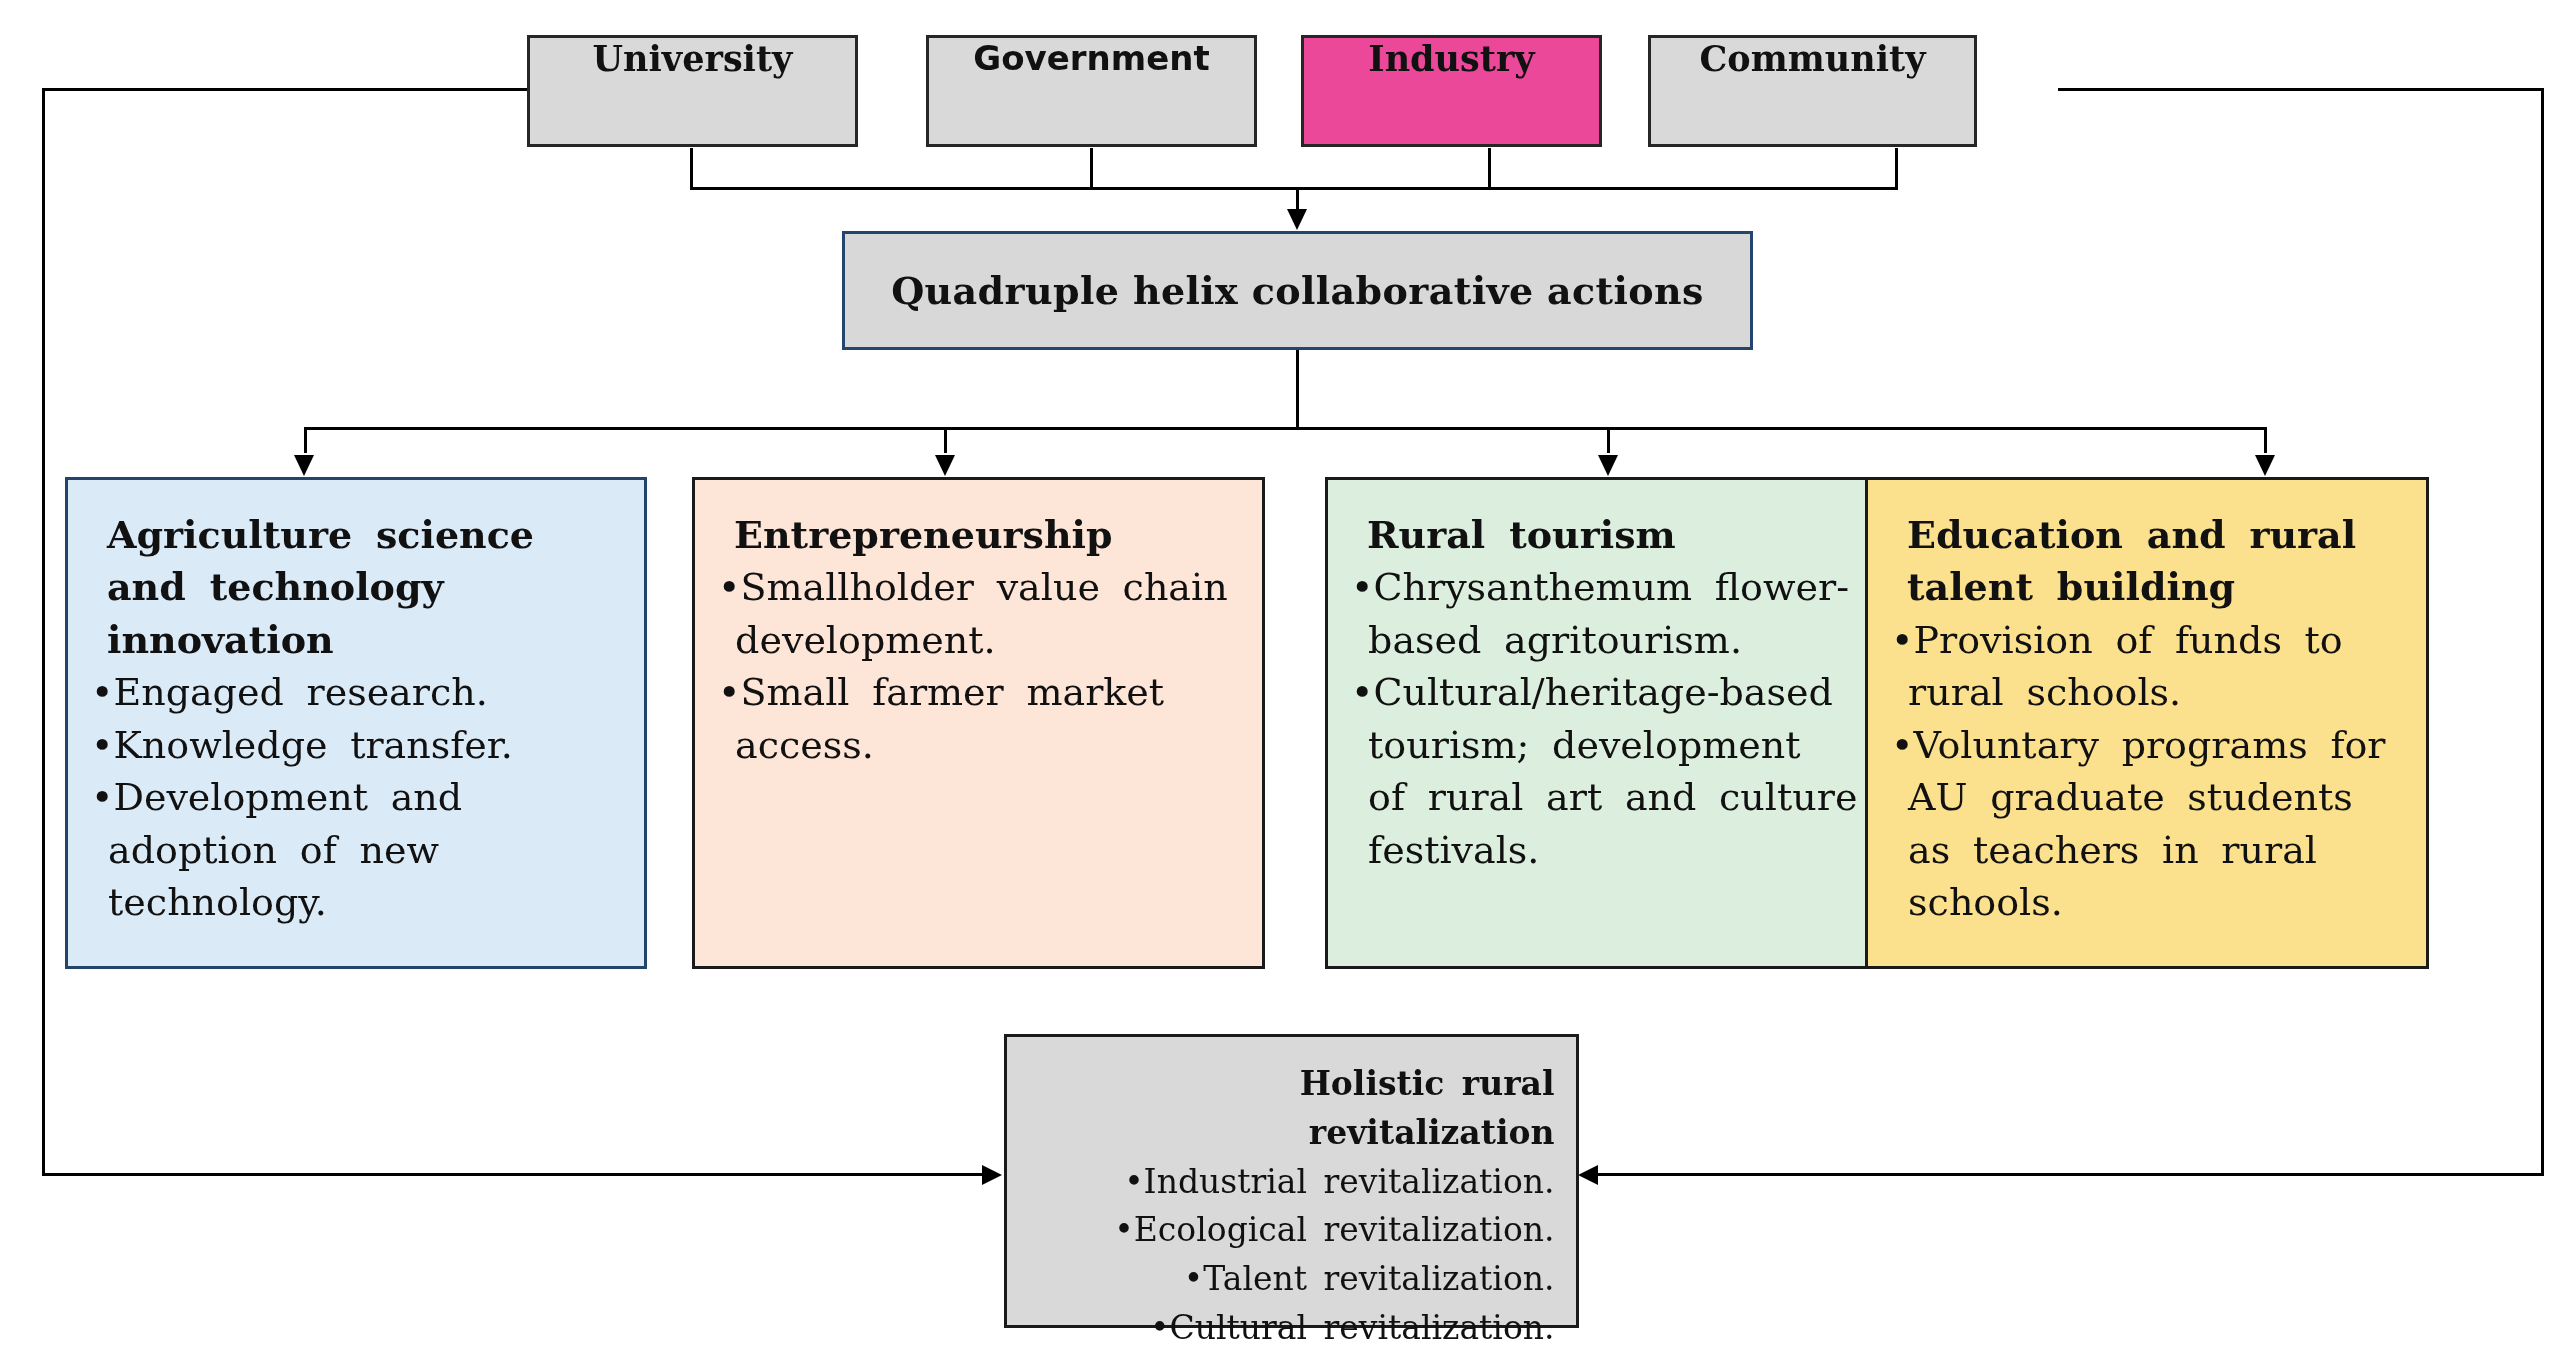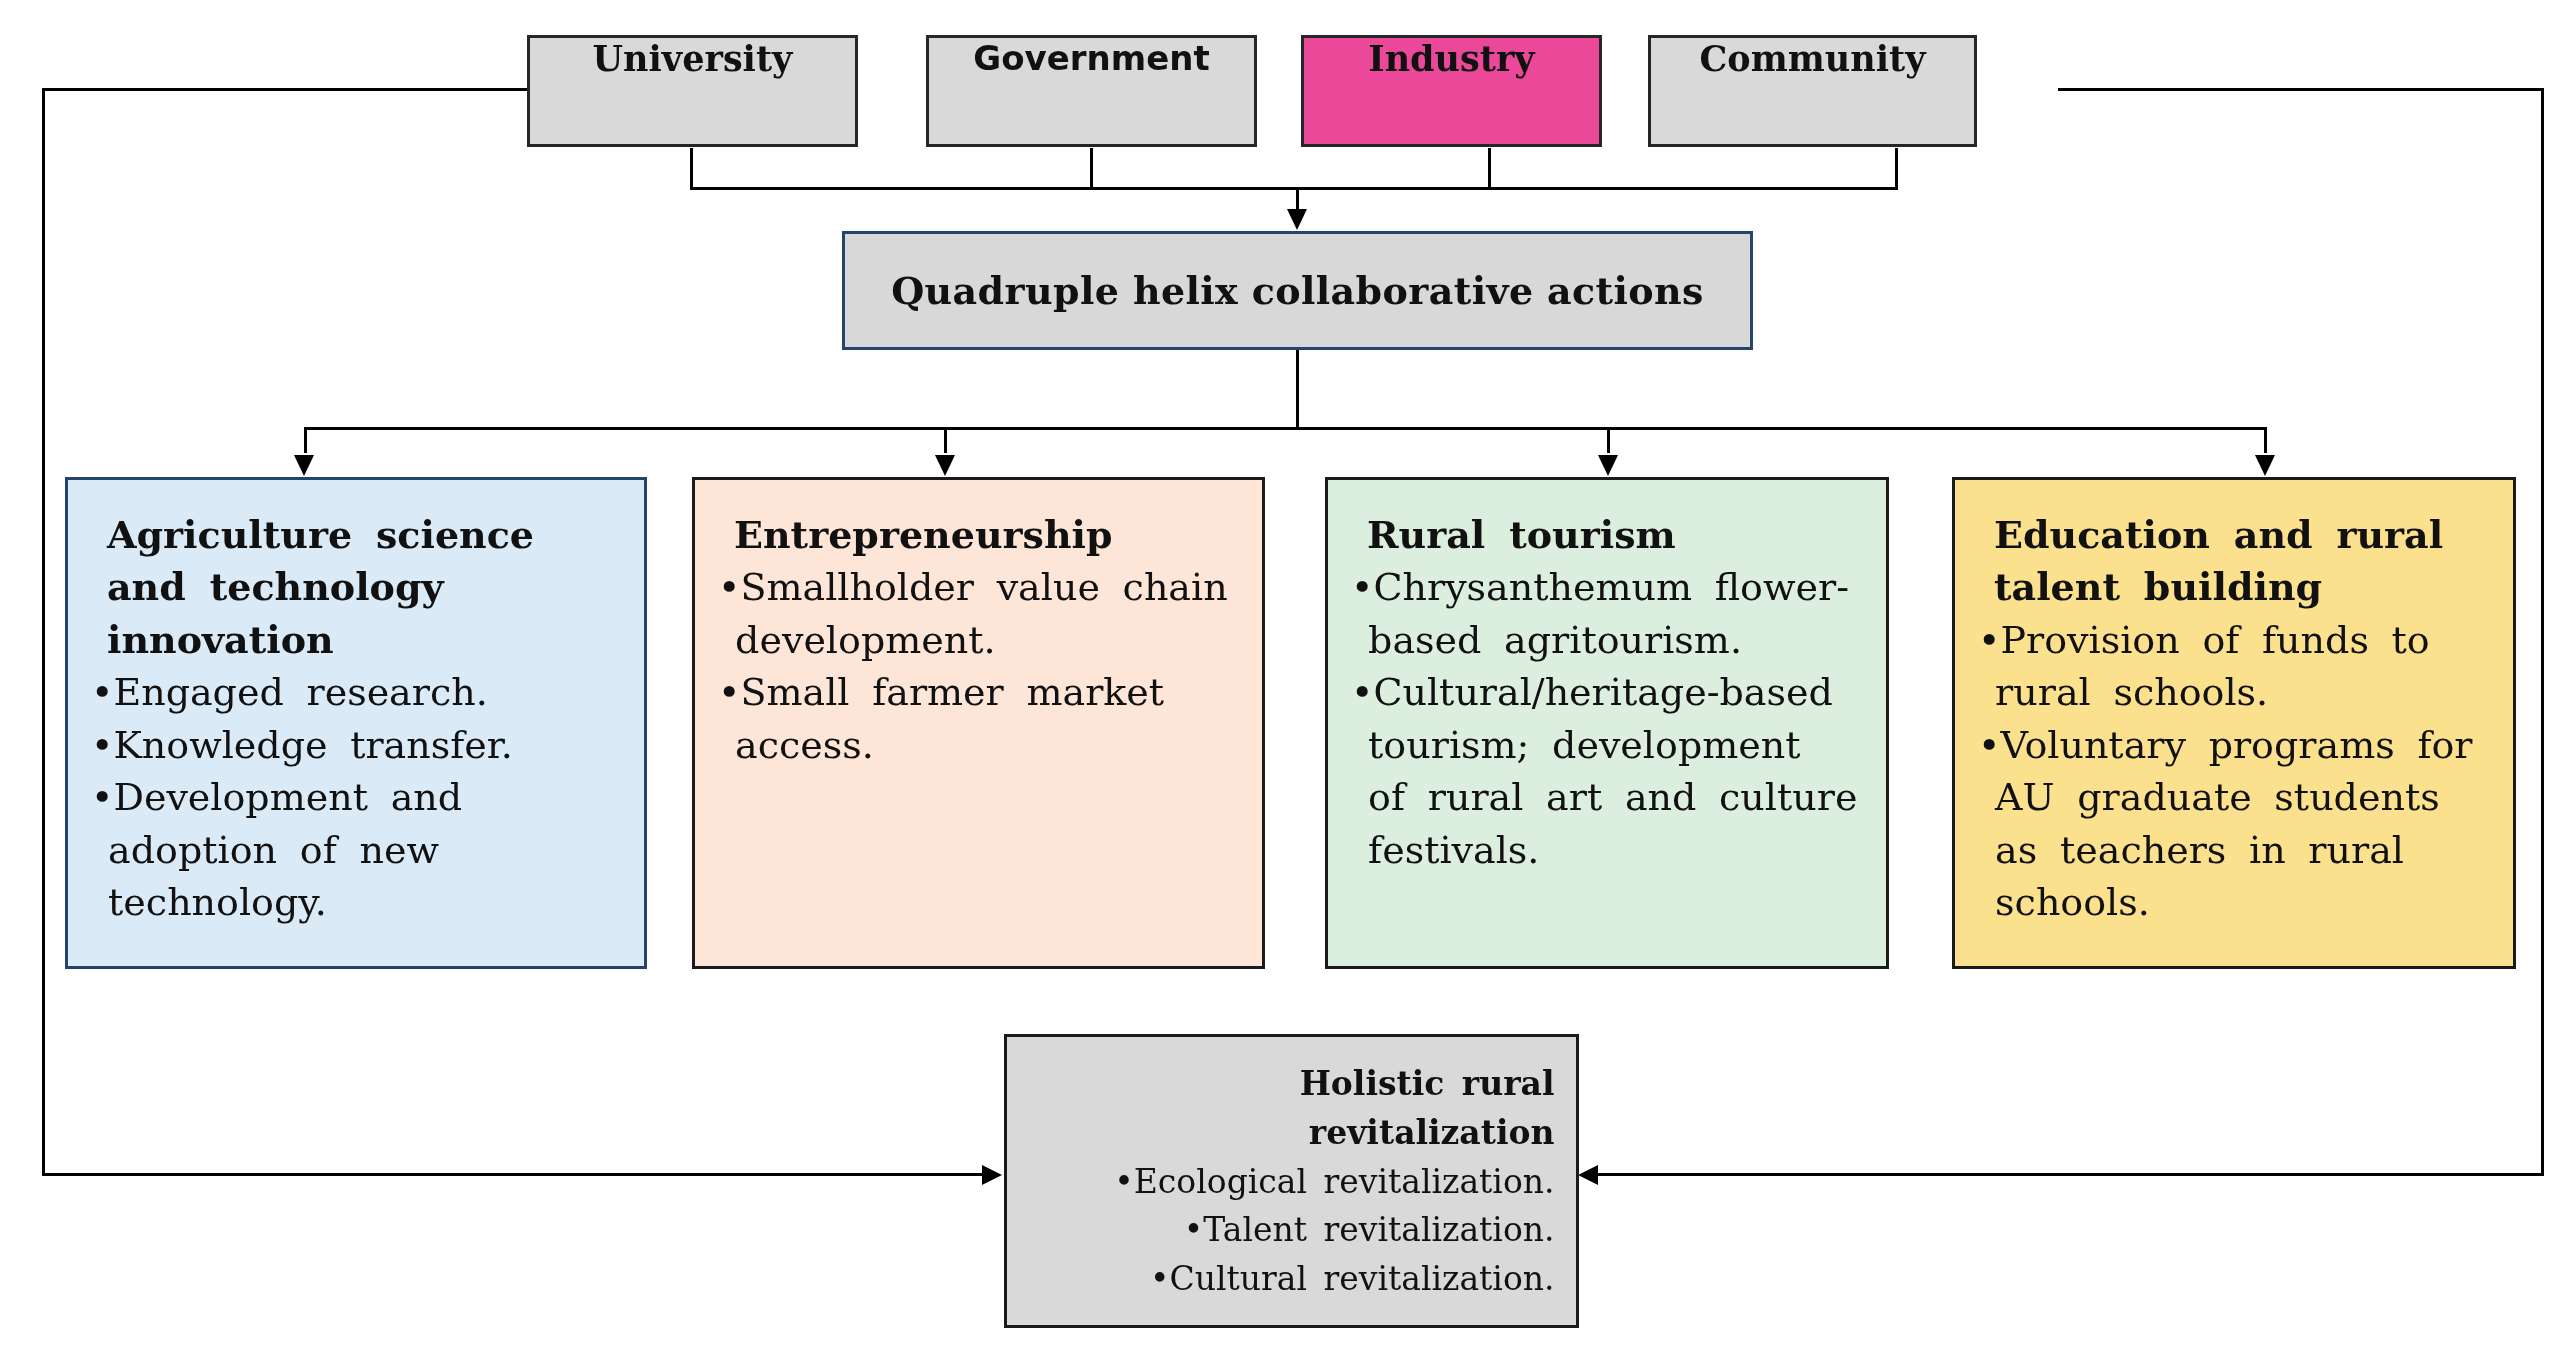--- a/index.html
+++ b/index.html
@@ -86,27 +86,28 @@
     <div class="bullet">Smallholder value chain development.</div>
     <div class="bullet">Small farmer market access.</div>
   </div>
 
   <div class="box action-box" style="left: 1325px; top: 477px; width: 564px; height: 492px; background: rgb(220, 238, 221); border-color: rgb(26, 26, 26);">
     <div class="box-title">Rural tourism</div>
     <div class="bullet">Chrysanthemum flower-based agritourism.</div>
     <div class="bullet">Cultural/heritage-based tourism; development of rural art and culture festivals.</div>
   </div>
 
-  <div class="box action-box" style="left: 1952px; top: 477px; width: 564px; height: 492px; background: rgb(251, 224, 141); border-color: rgb(26, 26, 26);">
+  <div class="box action-box" style="left: 1865px; top: 477px; width: 564px; height: 492px; background: rgb(251, 224, 141); border-color: rgb(26, 26, 26);">
     <div class="box-title">Education and rural talent building</div>
     <div class="bullet">Provision of funds to rural schools.</div>
     <div class="bullet">Voluntary programs for AU graduate students as teachers in rural schools.</div>
   </div>
 
   <div class="box outcome-box" style="left: 1004px; top: 1034px; width: 575px; height: 294px; background: rgb(217, 217, 217); border-color: rgb(26, 26, 26); text-align: right;">
     <div class="box-title">Holistic rural revitalization</div>
+    <div class="bullet">Industrial revitalization.</div>
     <div class="bullet">Ecological revitalization.</div>
     <div class="bullet">Talent revitalization.</div>
     <div class="bullet">Cultural revitalization.</div>
   </div>
 
 </div>
 
 
 </body></html>

